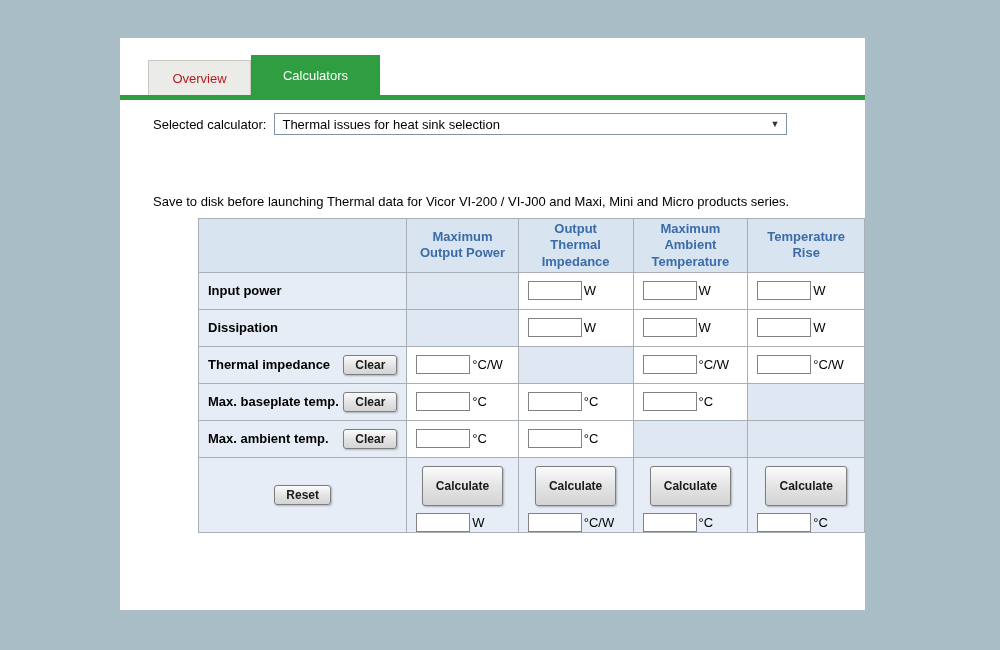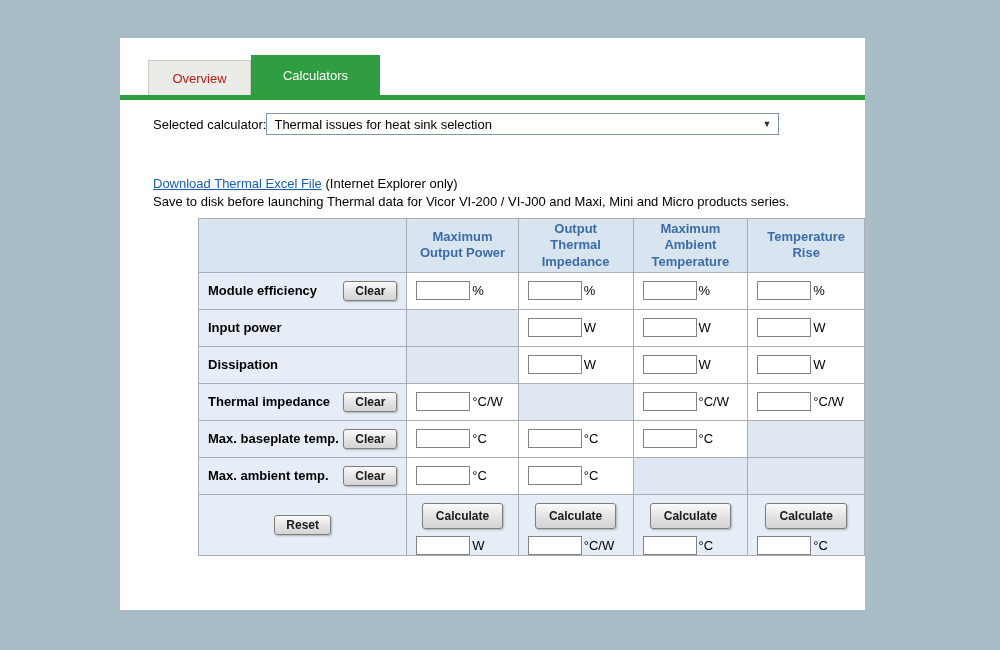--- a/index.html
+++ b/index.html
@@ -12,21 +12,21 @@
     color: #000;
   }
   .panel { position: absolute; left: 120px; top: 38px; width: 745px; height: 572px; background: #ffffff; }
 
   .tab { position: absolute; display: flex; align-items: center; justify-content: center; font-size: 13px; cursor: pointer; }
   .tab-overview { left: 28px; top: 22px; width: 103px; height: 35px; background: #ebebe8; border: 1px solid #c9c9c3; border-bottom: none; color: #b91c1c; }
   .tab-calculators { left: 131px; top: 17px; width: 129px; height: 40px; background: #2f9e41; color: #fff; }
   .green-bar { position: absolute; left: 0; top: 57px; width: 100%; height: 5px; background: #2f9e41; }
 
   .selector-row { position: absolute; left: 33px; top: 75px; display: flex; align-items: center; font-size: 13px; }
-  .selector-label { margin-right: 0; }
+  .selector-label { margin-right: 8px; }
   .select-box { width: 513px; height: 22px; border: 1px solid #7f93a9; background: #fff; display: flex; align-items: center; padding: 0 7px; font-size: 13px; cursor: pointer; }
   .select-value { flex: 1; }
   .select-arrow { font-size: 9px; color: #333; }
 
   .page-title { position: absolute; left: 33px; top: 110px; font-size: 18px; font-weight: bold; }
   .link-line { position: absolute; left: 33px; top: 138px; font-size: 13px; }
   .link-line a { color: #1b5db2; text-decoration: underline; cursor: pointer; }
   .note-line { position: absolute; left: 33px; top: 156px; font-size: 13px; }
 
   table.calc { position: absolute; left: 33px; top: 180px; border-collapse: collapse; table-layout: fixed; margin-left: 45px; }
@@ -42,75 +42,59 @@
   td.reset-cell { background: #e6edf6; text-align: center; vertical-align: middle; height: 60px; }
   .result { margin-top: 7px; text-align: left; padding-left: 9px; }
   input.tin { width: 54px; height: 19px; border: 1px solid #828282; background: #fff; font-size: 12px; padding: 1px 3px; vertical-align: middle; font-family: "Liberation Sans", sans-serif; }
   .unit { margin-left: 2px; vertical-align: middle; }
   .btn {
     font-family: "Liberation Sans", sans-serif; font-size: 12px; font-weight: bold; color: #1a1a1a;
     background: linear-gradient(#fbfbfb, #e4e4e4 50%, #d4d4d4);
     border: 1px solid #7e7e7e; border-radius: 3px; padding: 2px 11px;
     box-shadow: 1px 1px 2px rgba(0,0,0,0.25); cursor: pointer;
   }
-  .btn.calc { padding: 5px 13px; }
+  .btn.calc { padding: 12px 13px; }
 </style>
 </head>
 <body>
 
 <div class="panel">
 
   <div class="tab tab-overview">Overview</div>
   <div class="tab tab-calculators">Calculators</div>
   <div class="green-bar"></div>
 
   <div class="selector-row">
     <span class="selector-label">Selected calculator:</span>
     <div class="select-box">
       <span class="select-value">Thermal issues for heat sink selection</span>
       <span class="select-arrow">▼</span>
     </div>
   </div>
 
-  <div class="link-line">
-    <a>Download Thermal Excel File</a>
-    <span>(Internet Explorer only)</span>
-  </div>
   <div class="note-line">Save to disk before launching Thermal data for Vicor VI-200 / VI-J00 and Maxi, Mini and Micro products series.</div>
 
   <table class="calc">
     <colgroup>
       <col style="width:215px">
         <col style="width:114px">
         <col style="width:117px">
         <col style="width:116px">
         <col style="width:118px">
     </colgroup>
     <tbody>
         <tr>
       <th></th>
       <th>Maximum Output Power</th>
       <th>Output Thermal Impedance</th>
       <th>Maximum Ambient Temperature</th>
       <th>Temperature Rise</th>
     </tr>
 
 
-    <tr>
-      <td class="lbl">
-            <div class="lbl-flex">
-        <span class="row-label">Module efficiency</span>
-        <button class="btn">Clear</button>
-      </div>
-          </td>
-      <td class="in"><input class="tin" style=""><span class="unit">%</span></td>
-      <td class="in"><input class="tin" style=""><span class="unit">%</span></td>
-      <td class="in"><input class="tin" style=""><span class="unit">%</span></td>
-      <td class="in"><input class="tin" style=""><span class="unit">%</span></td>
-    </tr>
 
     <tr>
       <td class="lbl">
             <div class="lbl-flex">
         <span class="row-label">Input power</span>
       </div>
           </td>
       <td class="empty"></td>
       <td class="in"><input class="tin" style=""><span class="unit">W</span></td>
       <td class="in"><input class="tin" style=""><span class="unit">W</span></td>

